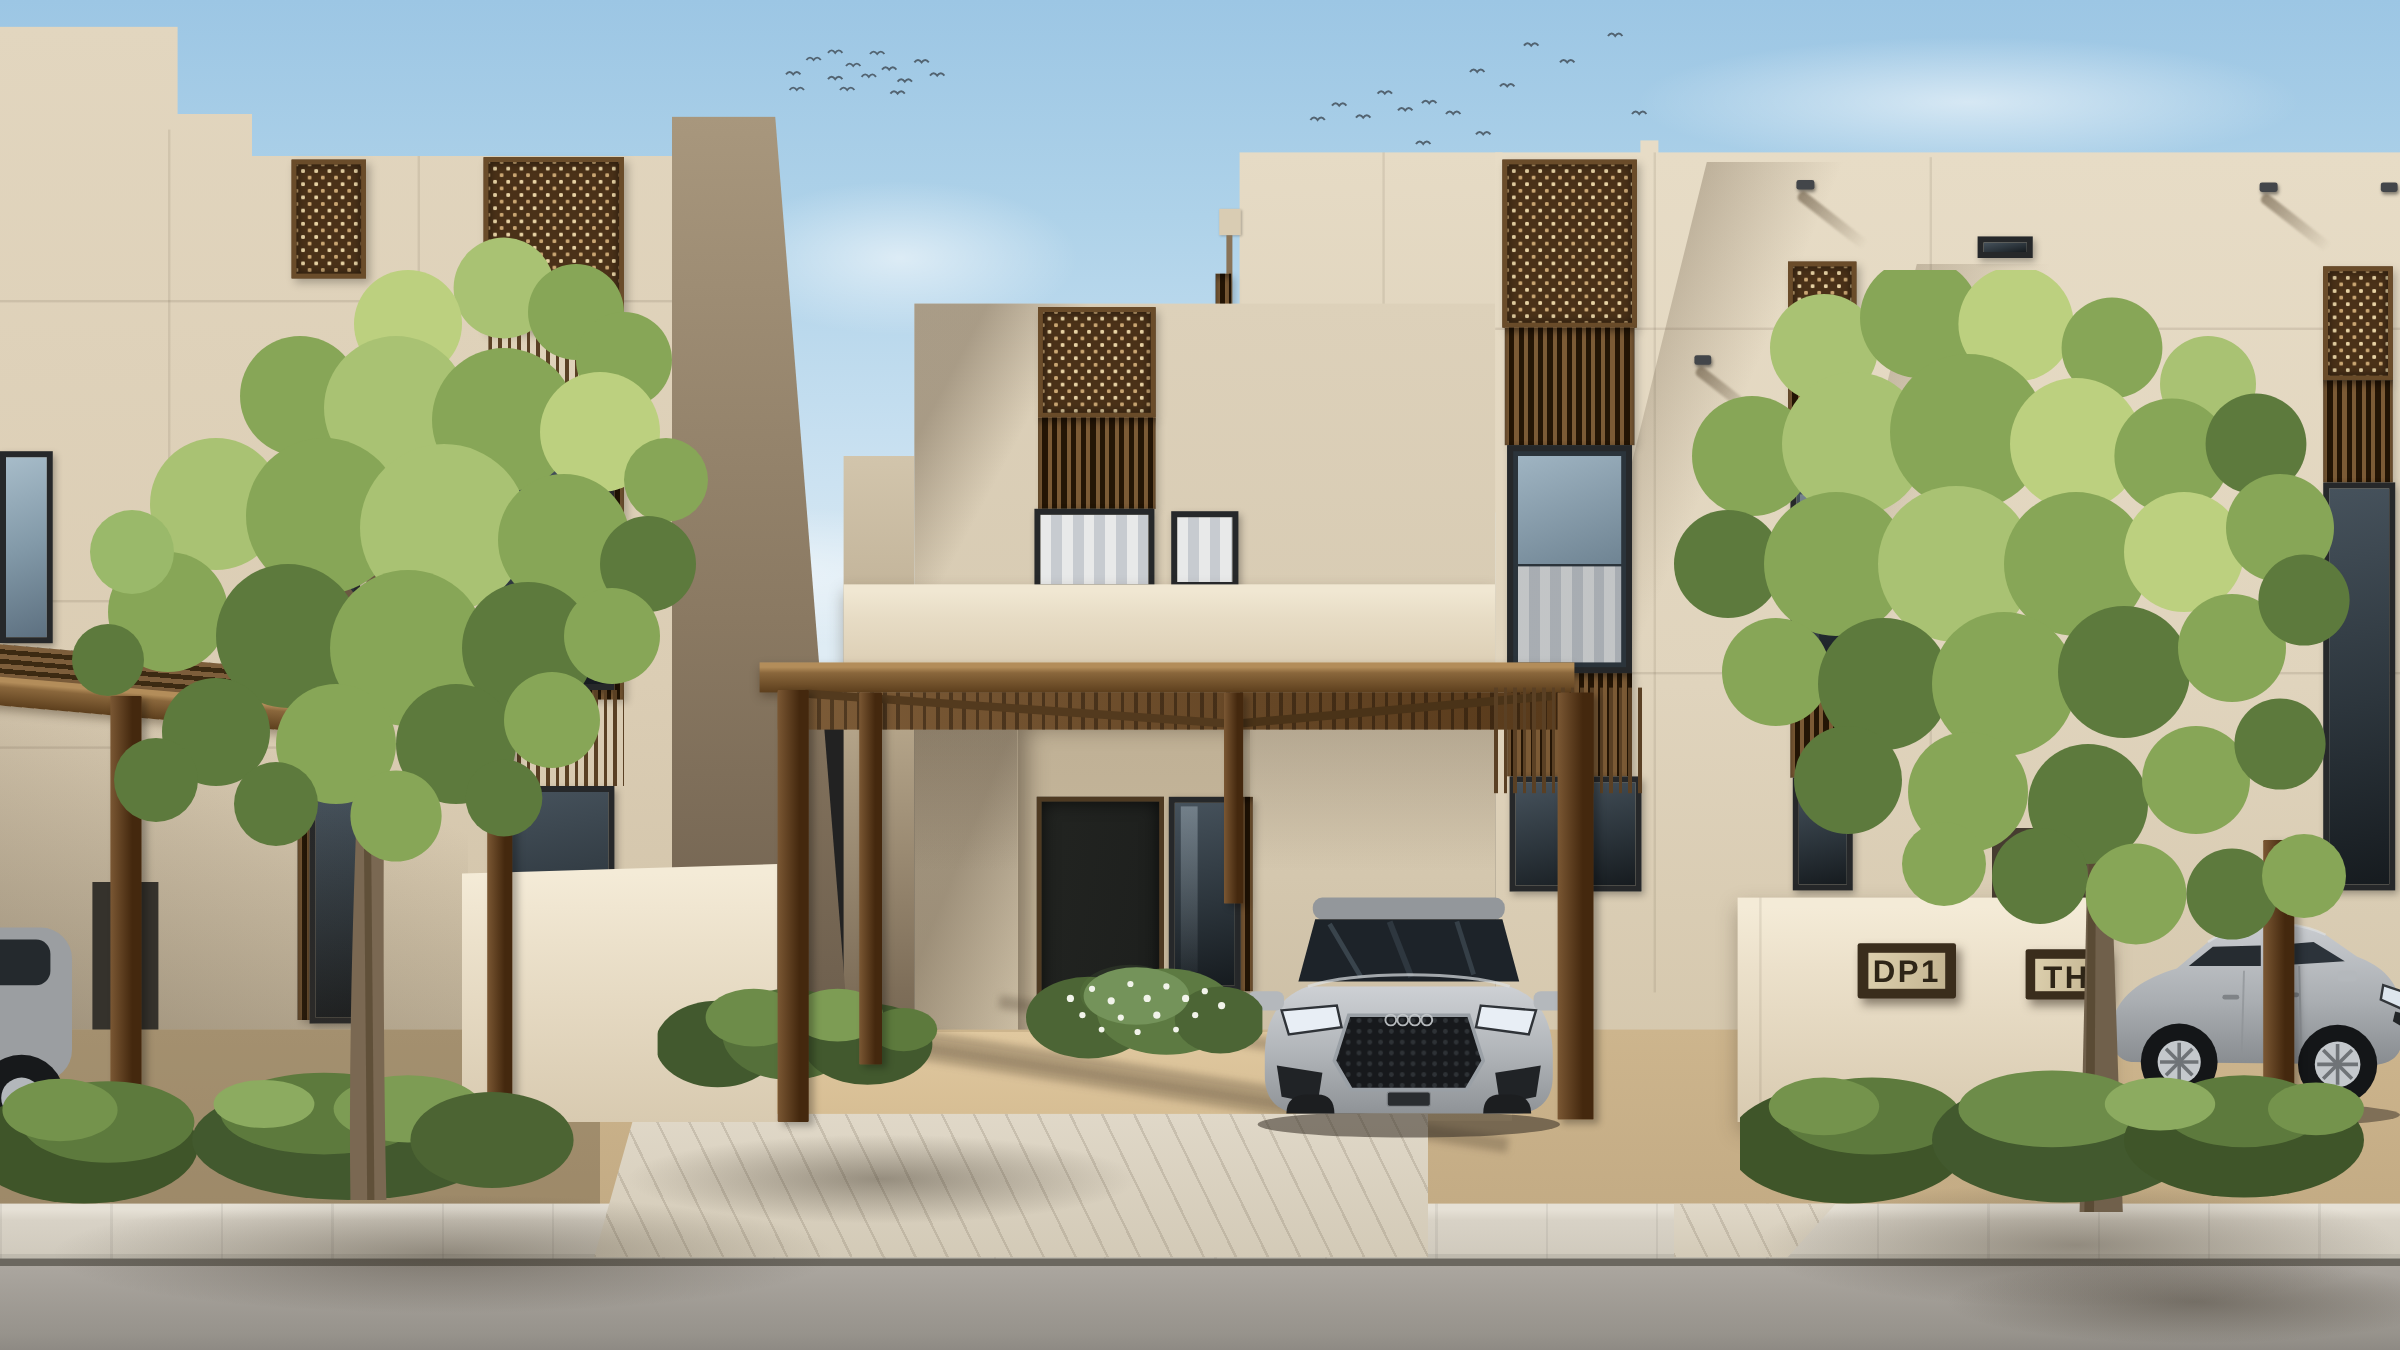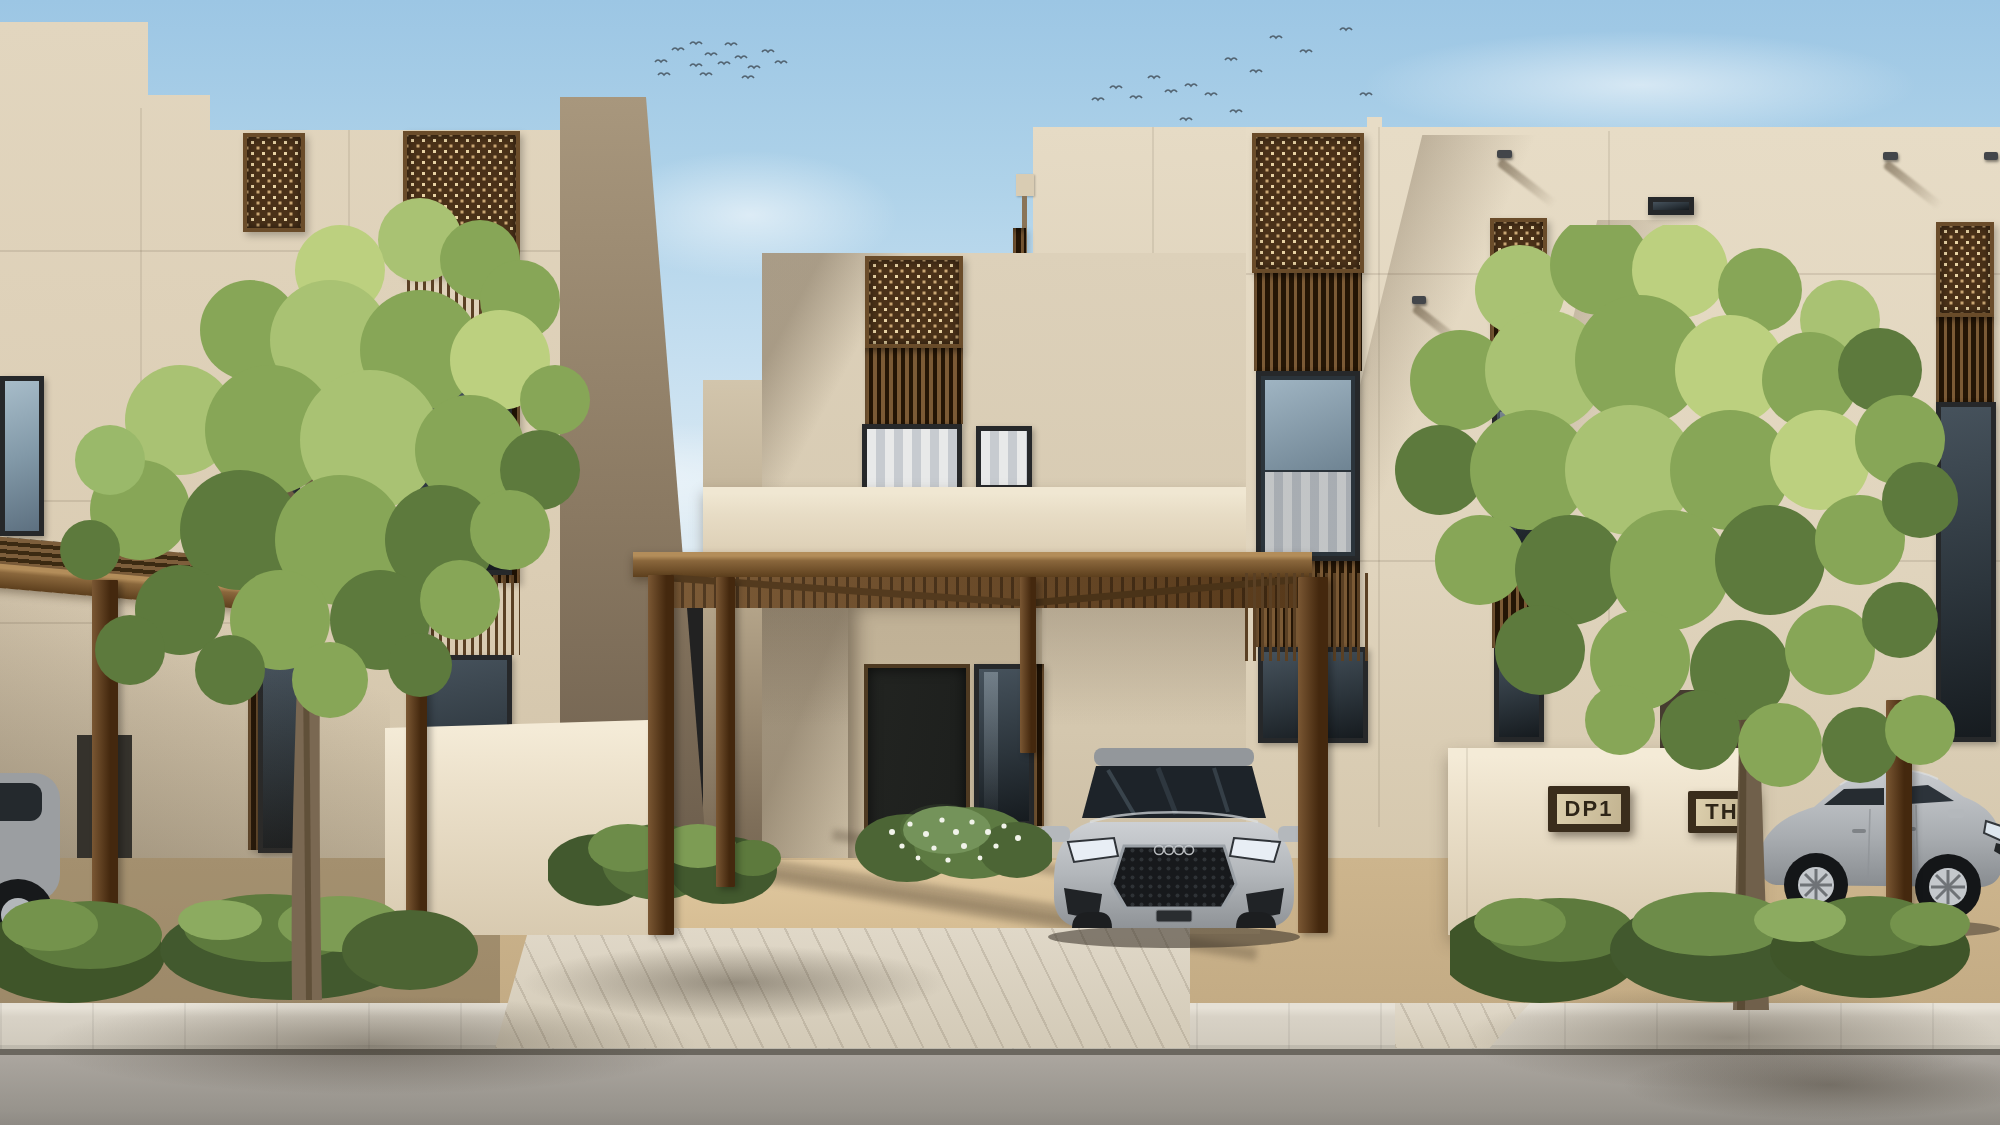--- a/index.html
+++ b/index.html
@@ -33,22 +33,22 @@
   .uslats{background:repeating-linear-gradient(90deg,rgba(18,9,1,.4) 0 3px,rgba(0,0,0,0) 3px 11px),
             linear-gradient(90deg,#7d5c38,#57391a);}
   .post{background:linear-gradient(90deg,#7a5733,#44280e 70%);border-radius:1px;
     box-shadow:4px 3px 6px rgba(0,0,0,.28);}
 
   
   .gwall{background:linear-gradient(180deg,#f4ebd7 0 8px,#ece1cb 30%,#d8cab0);
     box-shadow:0 8px 16px rgba(60,50,35,.35);}
   .sign{background:#3a2d1c;border-radius:2px;display:flex;align-items:center;
     justify-content:center;box-shadow:4px 5px 8px rgba(50,40,28,.5);}
-  .plate{background:linear-gradient(100deg,#dccfad,#c3b491);display:flex;align-items:center;
-    justify-content:center;color:#2e2517;font-weight:bold;font-size:22px;letter-spacing:2px;}
+  .plate{background:linear-gradient(100deg,#dccfad,#c3b491);display:flex;align-items:flex-start;
+    justify-content:center;color:#2e2517;font-weight:bold;font-size:26px;letter-spacing:2px;}
 
   
   .pavers{background:repeating-linear-gradient(64deg,rgba(120,108,90,.22) 0 2px,rgba(0,0,0,0) 2px 24px),
            linear-gradient(180deg,#e0d8c8,#d3cab7);}
   .sidewalk{background:linear-gradient(180deg,#e6e1d6 0 5px,#d8d2c6 30%,#cfc9bc);}
   .shadowblob{background:radial-gradient(ellipse at center,rgba(56,48,36,.42),rgba(56,48,36,0) 70%);}
   .shadestripe{background:rgba(74,60,42,.30);transform:rotate(9deg);filter:blur(3px);}
   .cloud{background:radial-gradient(ellipse at center,rgba(255,255,255,.55),rgba(255,255,255,0) 70%);}
 </style>
 </head>

